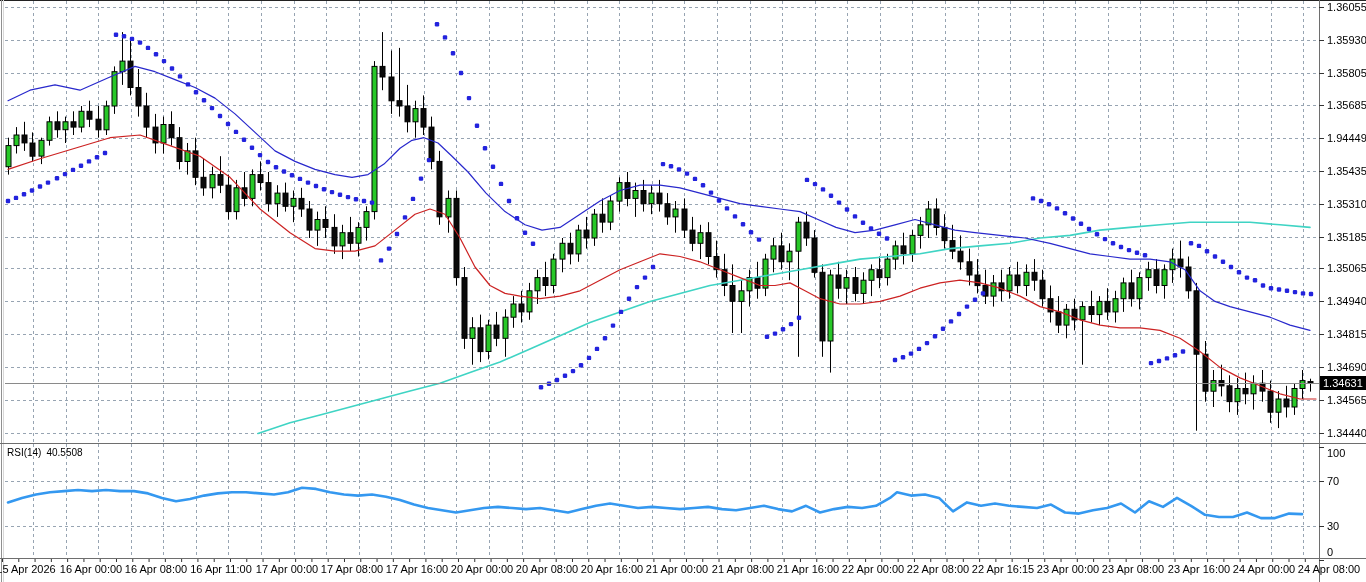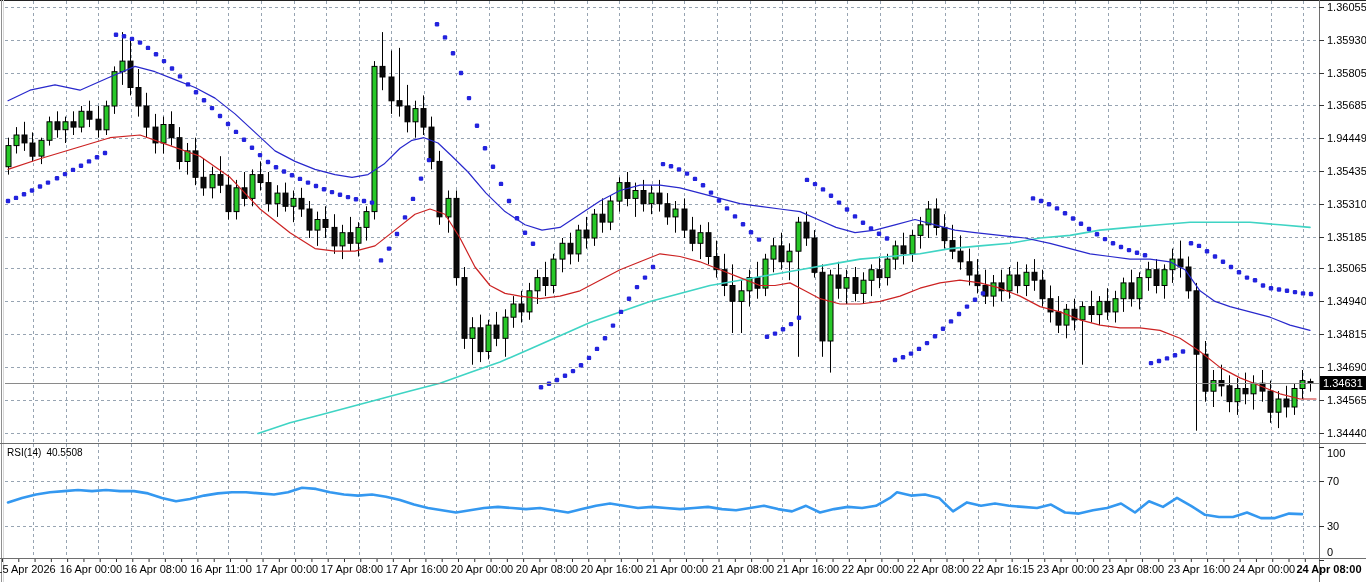--- a/index.html
+++ b/index.html
@@ -775,15 +775,15 @@
       <div class="tlabel" style="left: 677px;">21 Apr 00:00</div>
       <div class="tlabel" style="left: 743px;">21 Apr 08:00</div>
       <div class="tlabel" style="left: 808px; text-align: right;">21 Apr 16:00</div>
       <div class="tlabel" style="left: 873px;">22 Apr 00:00</div>
       <div class="tlabel" style="left: 938px;">22 Apr 08:00</div>
       <div class="tlabel" style="left: 1003px;">22 Apr 16:15</div>
       <div class="tlabel" style="left: 1068px;">23 Apr 00:00</div>
       <div class="tlabel" style="left: 1133px;">23 Apr 08:00</div>
       <div class="tlabel" style="left: 1199px;">23 Apr 16:00</div>
       <div class="tlabel" style="left: 1264px;">24 Apr 00:00</div>
-      <div class="tlabel" style="left: 1329px; font-weight: bold;">24 Apr 08:00</div>
+      <div class="tlabel" style="left: 1329px;">24 Apr 08:00</div>
     </div>
 </div>
 
 </body></html>

